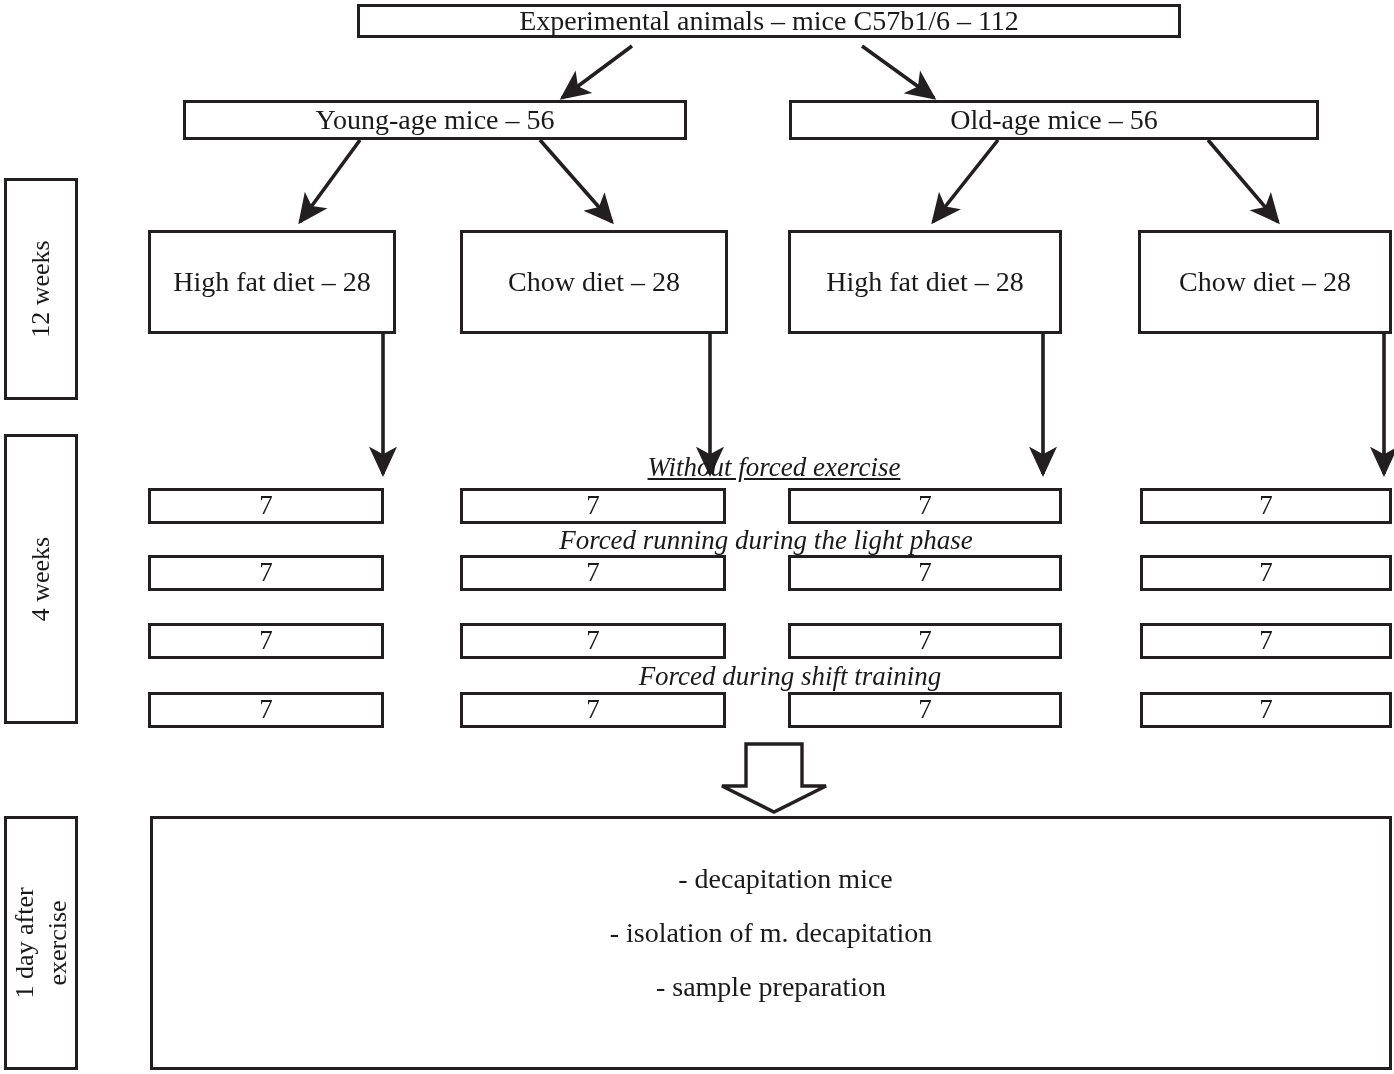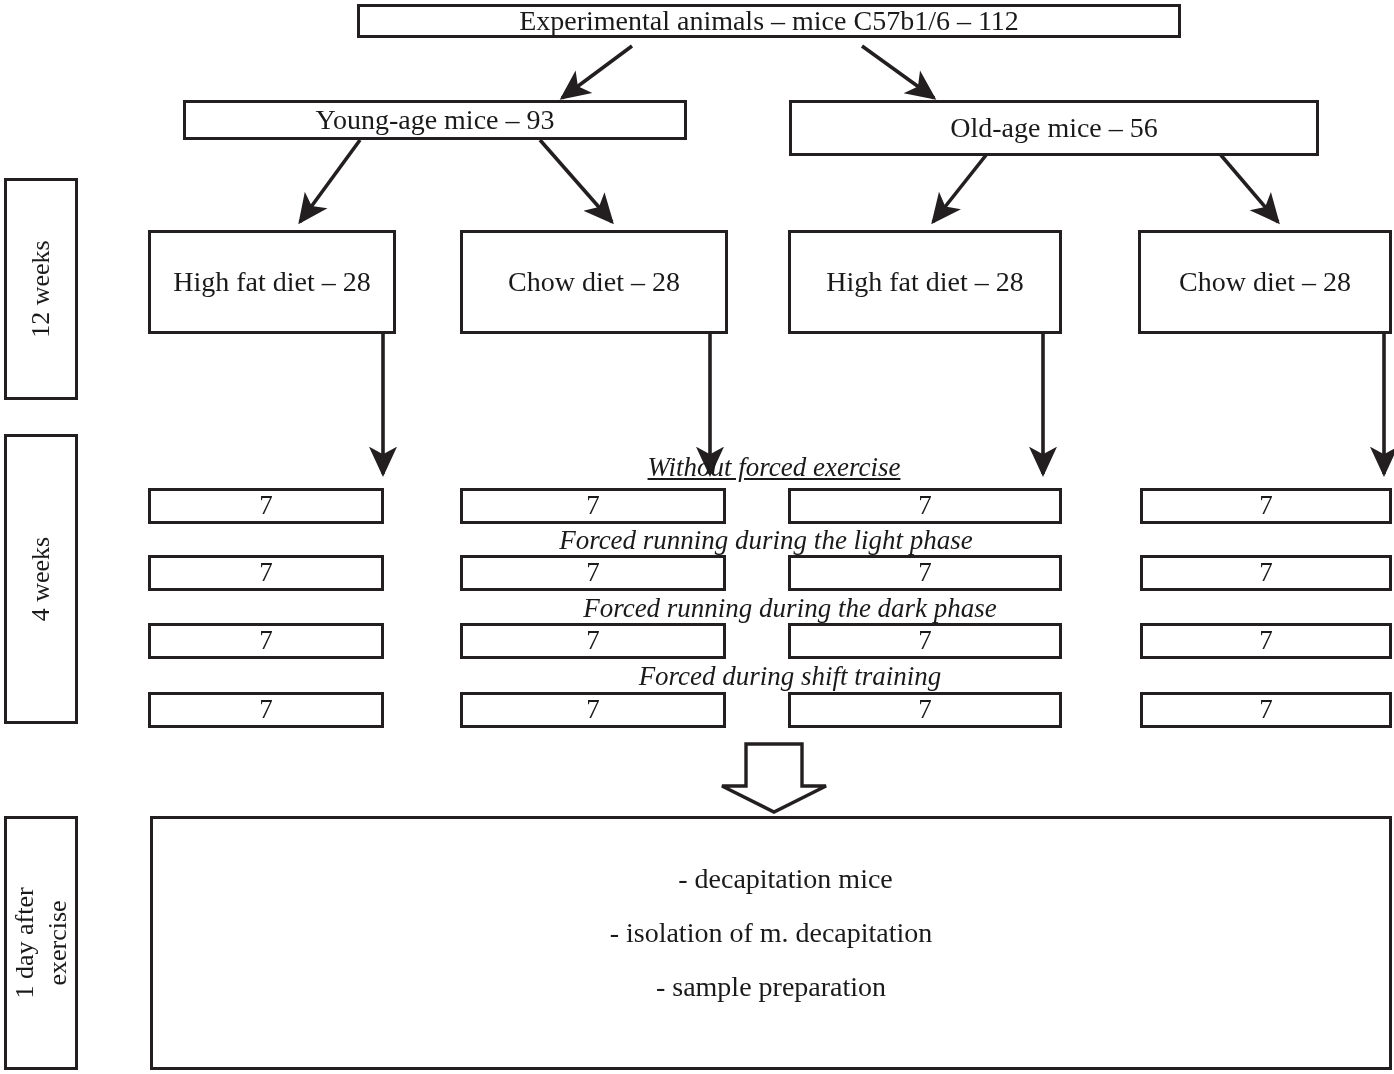--- a/index.html
+++ b/index.html
@@ -127,24 +127,24 @@
       <span>1 day after</span><br>
       <span>exercise</span>
     </span>
   </div>
 
   <div class="box lbl-112" style="left:357px; top:4px; width:824px; height:34px;">
     <span>Experimental animals – mice C57b1/6 – 112</span>
   </div>
 
   <div class="box lbl-56" style="left:183px; top:100px; width:504px; height:40px;">
-    <span>Young-age mice – 93</span>
-  </div>
-
-  <div class="box lbl-56" style="left:789px; top:100px; width:530px; height:56px;">
+    <span>Young-age mice – 56</span>
+  </div>
+
+  <div class="box lbl-56" style="left:789px; top:100px; width:530px; height:40px;">
     <span>Old-age mice – 56</span>
   </div>
 
   <div class="box lbl-28" style="left:148px; top:230px; width:248px; height:104px;">
     <span>High fat diet – 28</span>
   </div>
 
   <div class="box lbl-28" style="left:460px; top:230px; width:268px; height:104px;">
     <span>Chow diet – 28</span>
   </div>
@@ -182,23 +182,20 @@
   <div class="box count-box" style="left:460px; top:555px; width:266px; height:36px;">
     <span>7</span>
   </div>
   <div class="box count-box" style="left:788px; top:555px; width:274px; height:36px;">
     <span>7</span>
   </div>
   <div class="box count-box" style="left:1140px; top:555px; width:252px; height:36px;">
     <span>7</span>
   </div>
 
-  <div class="group-label" style="left:790px; top:593px;">
-    <span>Forced running during the dark phase</span>
-  </div>
   <div class="box count-box" style="left:148px; top:623px; width:236px; height:36px;">
     <span>7</span>
   </div>
   <div class="box count-box" style="left:460px; top:623px; width:266px; height:36px;">
     <span>7</span>
   </div>
   <div class="box count-box" style="left:788px; top:623px; width:274px; height:36px;">
     <span>7</span>
   </div>
   <div class="box count-box" style="left:1140px; top:623px; width:252px; height:36px;">

